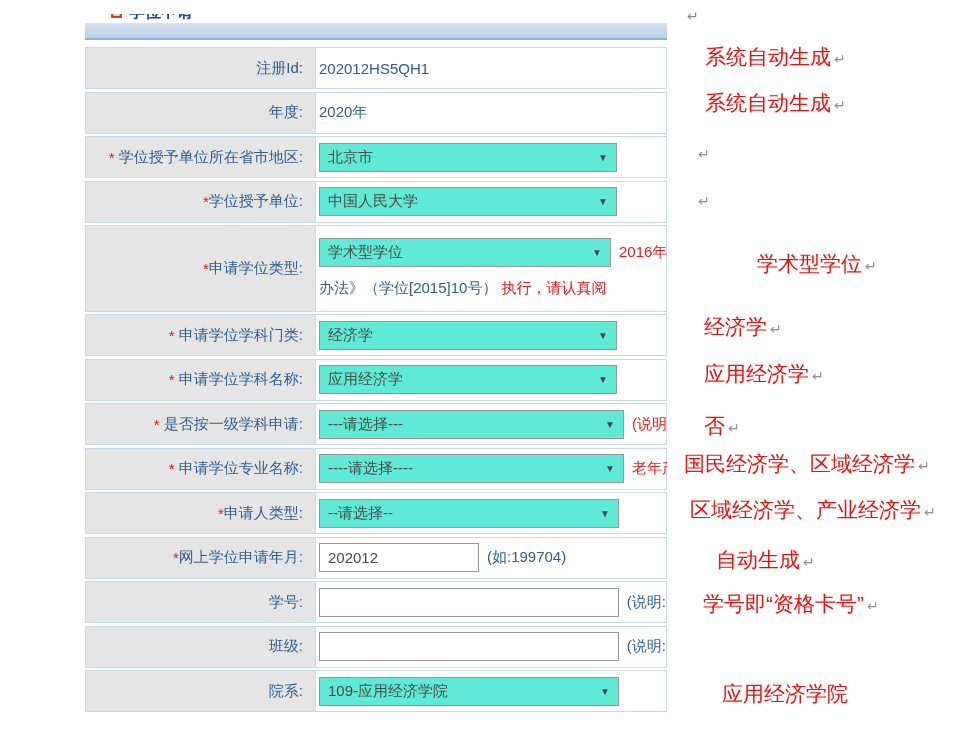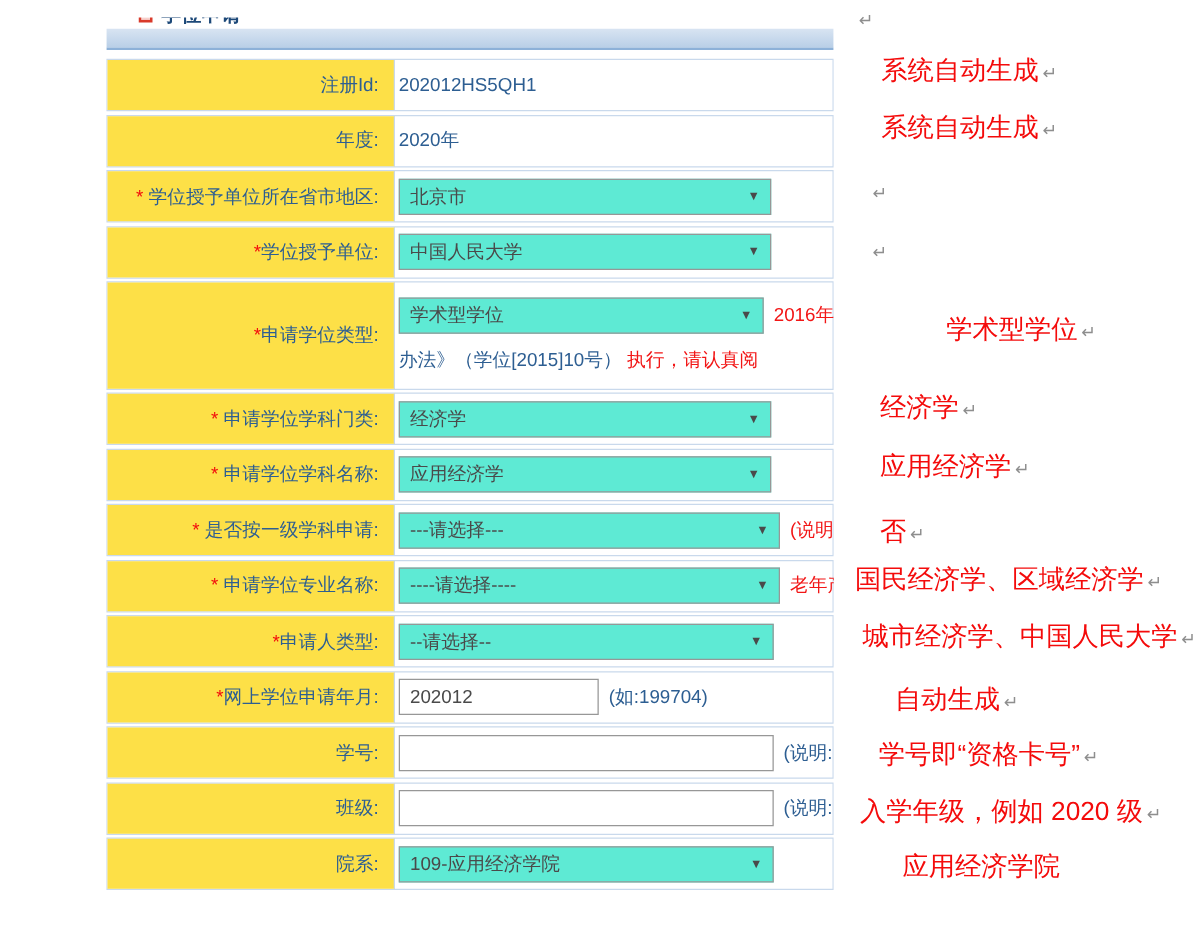--- a/index.html
+++ b/index.html
@@ -18,21 +18,21 @@
     background:linear-gradient(#d8e4f2,#b9cfe7);
     border-bottom:2px solid #8db1d8;}
   .sc-title{position:absolute;top:-12px;left:26px;display:flex;align-items:center;gap:7px;
     color:#1c4878;font-weight:bold;font-size:16px;z-index:2;}
   .section-icon{display:inline-block;width:11px;height:11px;box-sizing:border-box;
     border:2px solid #d93a2b;background:linear-gradient(#fff 40%,#f5c0ba);}
   .rows{margin-top:7px;}
   .row{display:flex;align-items:stretch;border:1px solid #c9d9ec;margin-bottom:2.5px;
     height:42px;box-sizing:border-box;background:#fff;}
   .row.tall{height:86.5px;}
-  .cell-label{width:230px;flex:0 0 230px;background:#fde047;display:flex;align-items:center;
+  .cell-label{width:230px;flex:0 0 230px;background:#e5e5e5;display:flex;align-items:center;
     justify-content:flex-end;padding-right:12px;box-sizing:border-box;
     border-right:1px solid #c9d9ec;color:#2d5e92;font-size:15px;white-space:pre;text-align:right;}
   .cell-value{flex:1;padding-left:3px;display:flex;align-items:center;min-width:0;}
   .row.tall .cell-value{flex-direction:column;align-items:flex-start;justify-content:space-evenly;}
   .star{color:#f20d0d;white-space:pre;}
   .static-value{color:#2d5e92;font-size:15px;}
   .select{height:29px;border:1px solid #979797;display:flex;align-items:center;
     justify-content:space-between;padding:0 8px;box-sizing:border-box;background:#5eead4;
     color:#4a4a4a;font-size:15px;flex:0 0 auto;cursor:default;}
   .caret{font-size:10px;color:#4a4a4a;margin-left:6px;}
@@ -189,18 +189,17 @@
     <div class="ann only-mark" style="left: 684px; top: 2px;"><span class="pilcrow" style="font-size: 14px;">↵</span></div>
     <div class="ann" style="left: 705px; top: 43px;"><span>系统自动生成</span><span class="pilcrow">↵</span></div>
     <div class="ann" style="left: 705px; top: 89px;"><span>系统自动生成</span><span class="pilcrow">↵</span></div>
     <div class="ann only-mark" style="left: 695px; top: 140px;"><span class="pilcrow" style="font-size: 14px;">↵</span></div>
     <div class="ann only-mark" style="left: 695px; top: 187px;"><span class="pilcrow" style="font-size: 14px;">↵</span></div>
     <div class="ann" style="left: 757px; top: 250px;"><span>学术型学位</span><span class="pilcrow">↵</span></div>
     <div class="ann" style="left: 704px; top: 313px;"><span>经济学</span><span class="pilcrow">↵</span></div>
     <div class="ann" style="left: 704px; top: 360px;"><span>应用经济学</span><span class="pilcrow">↵</span></div>
     <div class="ann" style="left: 704px; top: 412px;"><span>否</span><span class="pilcrow">↵</span></div>
     <div class="ann" style="left: 684px; top: 450px;"><span>国民经济学、区域经济学</span><span class="pilcrow">↵</span></div>
-    <div class="ann" style="left: 690px; top: 496px;"><span>城市经济学、中国人民大学</span><span class="pilcrow">↵</span></div>
+    <div class="ann" style="left: 690px; top: 496px;"><span>区域经济学、产业经济学</span><span class="pilcrow">↵</span></div>
     <div class="ann" style="left: 716px; top: 546px;"><span>自动生成</span><span class="pilcrow">↵</span></div>
     <div class="ann" style="left: 703px; top: 590px;"><span>学号即“资格卡号”</span><span class="pilcrow">↵</span></div>
-    <div class="ann" style="left: 688px; top: 636px;"><span>入学年级，例如 2020 级</span><span class="pilcrow">↵</span></div>
     <div class="ann" style="left: 722px; top: 680px;"><span>应用经济学院</span></div>
   </div>
 
 </body></html>

